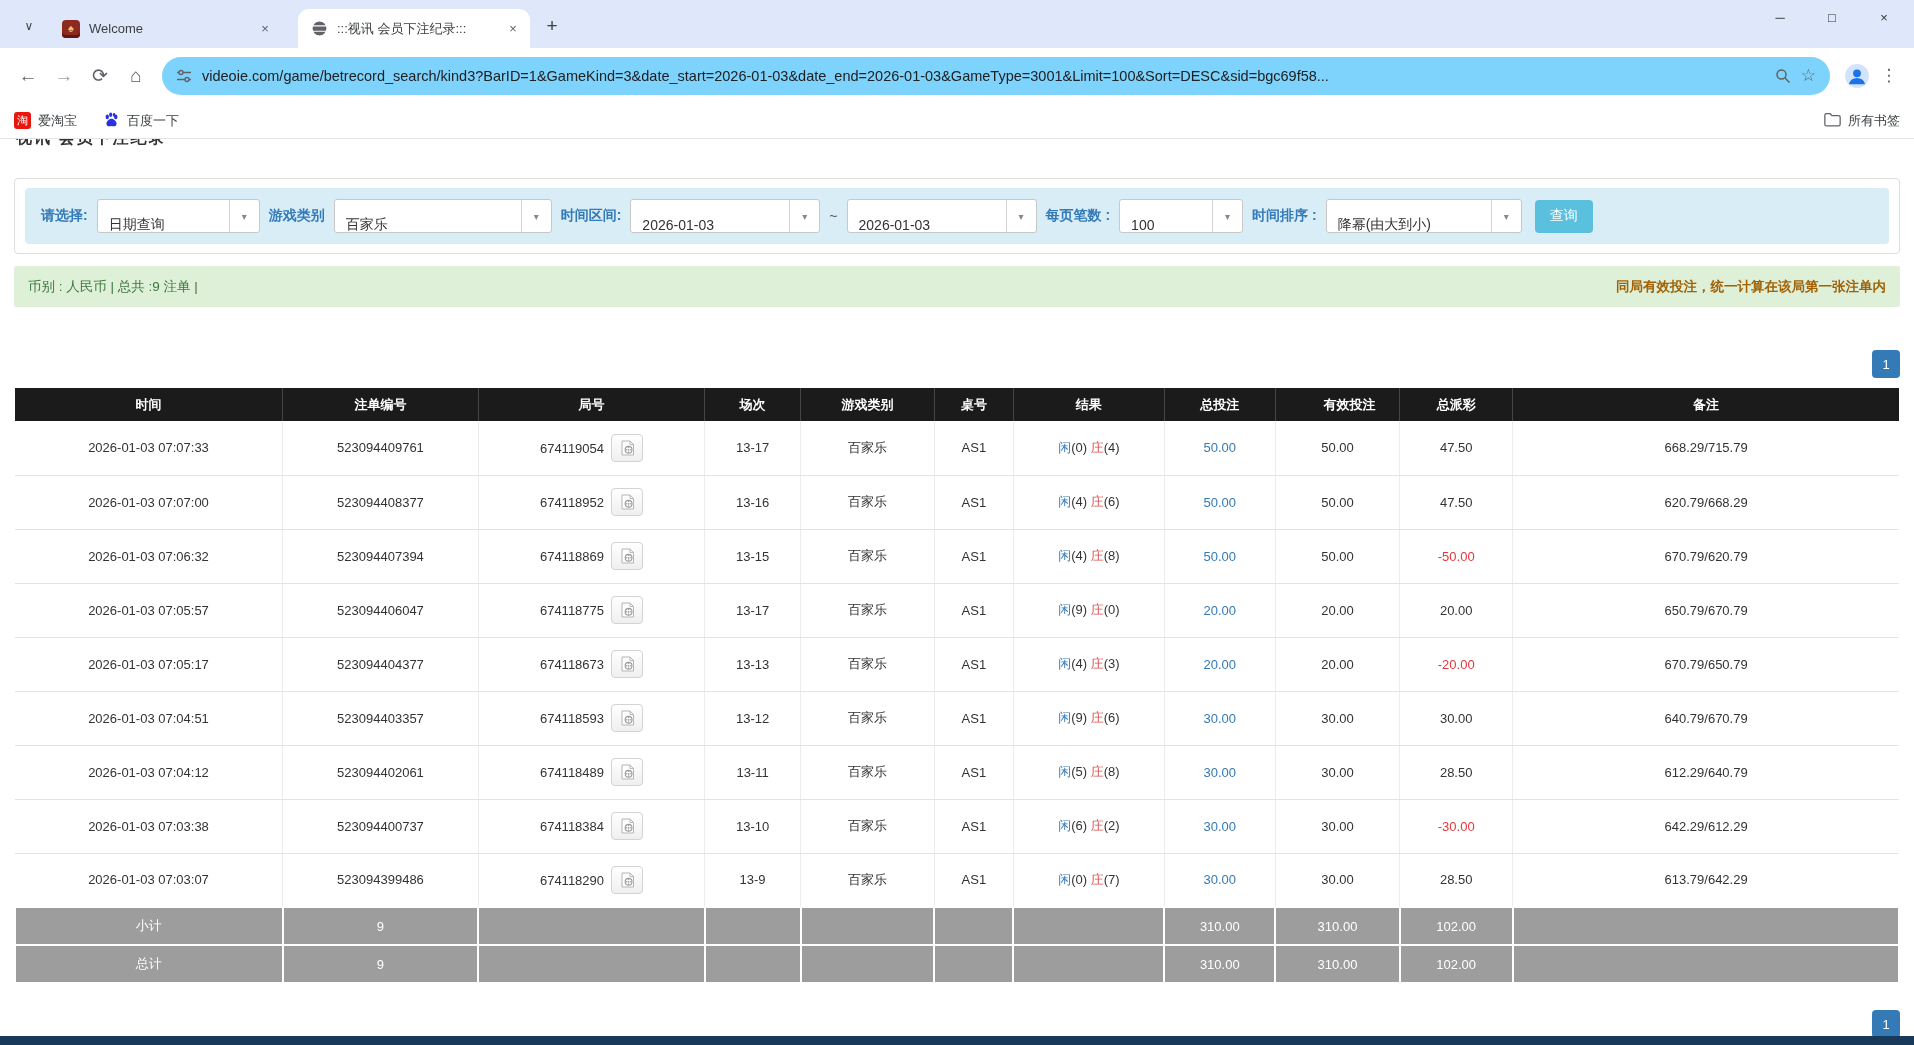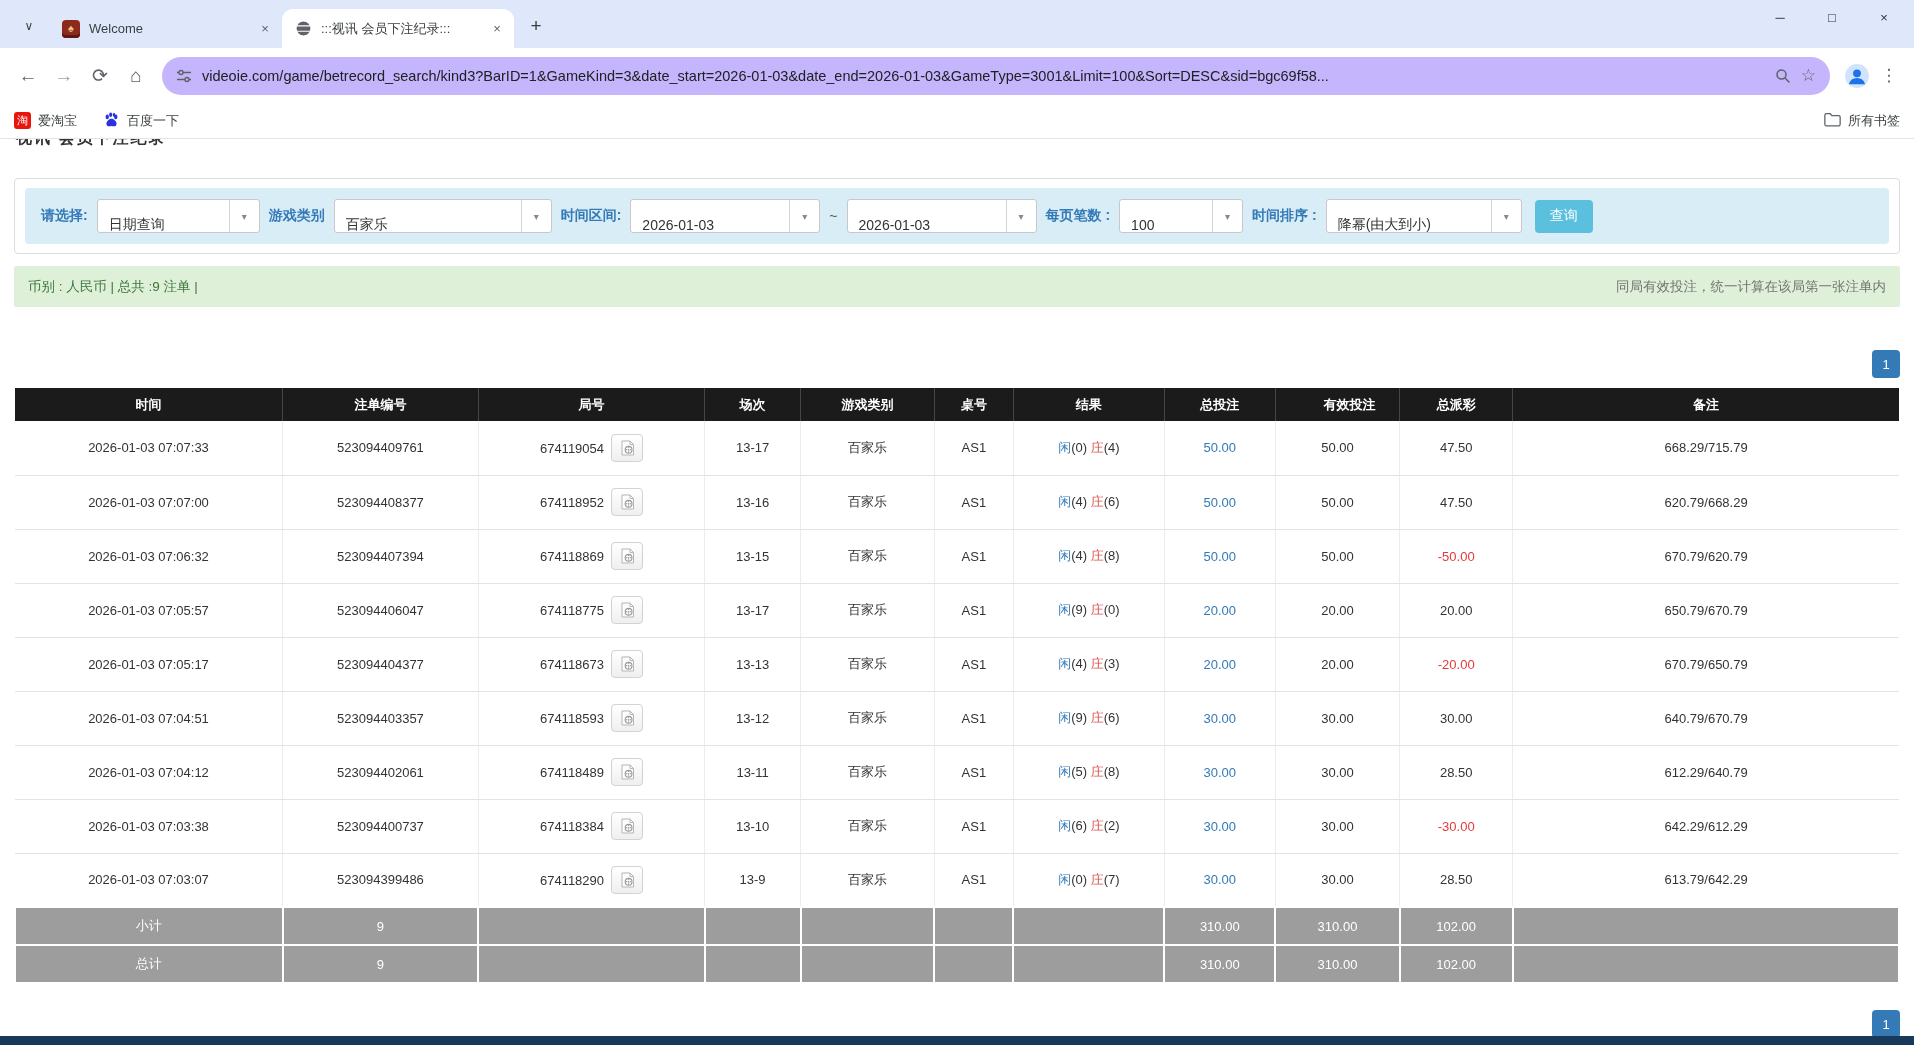--- a/index.html
+++ b/index.html
@@ -4,34 +4,34 @@
 <style>
   * { box-sizing: border-box; margin: 0; padding: 0; }
   html,body { width:1914px; height:1045px; font-family:"Liberation Sans", sans-serif; background:#fff; overflow:hidden; }
 
   .screen { position:relative; width:1914px; height:1045px; background:#fff; overflow:hidden; }
 
   
   .tabstrip { height:48px; background:#dee8fa; display:flex; align-items:flex-end; padding:0 6px; position:relative; }
   .tab-search-btn { width:26px; height:26px; margin:0 8px 9px 10px; display:flex; align-items:center; justify-content:center; color:#444; font-size:12px; border-radius:50%; cursor:pointer; }
   .tab { height:39px; width:232px; display:flex; align-items:center; padding:0 8px 0 12px; border-radius:11px 11px 0 0; color:#3c4043; font-size:13px; position:relative; cursor:pointer; }
-  .tab.active { background:#fff; }
+  .tab.active { background:#fff;margin-left:16px; }
   .tab-fav { width:18px; height:18px; margin-right:9px; flex:0 0 auto; display:flex; align-items:center; justify-content:center; }
   .fav-casino { background:#8c2a1e; border-radius:4px; color:#f0c27a; font-size:11px; line-height:1; box-shadow:inset 0 -3px 0 #5e1a10; }
   .tab-title { flex:1; white-space:nowrap; overflow:hidden; text-overflow:clip; }
   .tab-close { width:18px; height:18px; margin-left:6px; display:flex; align-items:center; justify-content:center; color:#5f6368; font-size:13px; border-radius:50%; cursor:pointer; flex:0 0 auto; }
   .newtab-btn { width:28px; height:28px; margin:0 0 8px 8px; display:flex; align-items:center; justify-content:center; color:#3c4043; font-size:19px; border-radius:50%; cursor:pointer; }
   .win-controls { position:absolute; right:4px; top:0; height:34px; display:flex; }
   .win-btn { width:52px; height:34px; display:flex; align-items:center; justify-content:center; color:#333; font-size:13px; cursor:pointer; }
 
   
   .toolbar { height:55px; background:#fff; display:flex; align-items:center; padding:0 10px; }
   .nav-btn { width:36px; height:36px; display:flex; align-items:center; justify-content:center; color:#5f6368; font-size:19px; border-radius:50%; cursor:pointer; flex:0 0 auto; }
   .nav-btn.dim { color:#9aa0a6; }
-  .omnibox { flex:1; height:38px; background:#c4b5fd; border-radius:19px; display:flex; align-items:center; padding:0 14px; margin:0 10px 0 8px; gap:10px; min-width:0; }
+  .omnibox { flex:1; height:38px; background:#7dd3fc; border-radius:19px; display:flex; align-items:center; padding:0 14px; margin:0 10px 0 8px; gap:10px; min-width:0; }
   .omni-url { flex:1; color:#202124; font-size:14.5px; white-space:nowrap; overflow:hidden; }
   .omni-icon { color:#5f6368; flex:0 0 auto; display:flex; align-items:center; cursor:pointer; }
   .star { font-size:17px; }
   .avatar-btn { width:34px; height:34px; border-radius:50%; display:flex; align-items:center; justify-content:center; cursor:pointer; flex:0 0 auto; }
   .menu-btn { width:30px; height:34px; display:flex; align-items:center; justify-content:center; color:#5f6368; font-size:17px; cursor:pointer; flex:0 0 auto; }
 
   
   .bookmarks { height:36px; background:#fff; display:flex; align-items:center; padding:0 14px; font-size:13px; color:#3c4043; border-bottom:1px solid #e4e4e4; }
   .bm-item { display:flex; align-items:center; gap:7px; margin-right:26px; cursor:pointer; }
   .bm-taobao { width:17px; height:17px; background:#e8160c; border-radius:3px; color:#fff; font-size:11px; display:flex; align-items:center; justify-content:center; }
@@ -46,21 +46,21 @@
   .flabel { color:#337ab7; font-weight:bold; white-space:nowrap; }
   .combo { display:flex; height:34px; background:#fff; border:1px solid #c8c8c8; border-radius:3px; overflow:hidden; cursor:pointer; flex:0 0 auto; }
   .combo .val { padding:0 11px; display:flex; align-items:center; color:#333; flex:1; white-space:nowrap;margin-top:18px; }
   .combo .caret { width:30px; border-left:1px solid #d4d4d4; display:flex; align-items:center; justify-content:center; color:#888; font-size:10px; }
   .w-select{ width:163px; } .w-game{ width:218px; } .w-date{ width:190px; } .w-num{ width:124px; } .w-sort{ width:196px; }
   .tilde { color:#555; }
   .btn-query { background:#5bc0de; color:#fff; border:none; border-radius:4px; height:33px; padding:0 15px; font-size:14px; margin-left:4px; cursor:pointer; }
 
   .summary-bar { margin-top:12px; background:#dff0d8; height:41px; display:flex; align-items:center; justify-content:space-between; padding:16px 14px; font-size:13.5px; border-radius:2px; }
   .summary-left { color:#3c763d; }
-  .summary-right { color:#737373; }
+  .summary-right { color:#a16207;font-weight:bold; }
 
   .pager { display:flex; justify-content:flex-end; }
   .pager.top { margin:43px 0 10px 0; }
   .pager.bottom { margin:26px 0 0 0; }
   .page-btn { min-width:28px; height:28px; background:#337ab7; color:#fff; border-radius:4px; display:flex; align-items:center; justify-content:center; font-size:13px; cursor:pointer; }
 
   table.bets { width:100%; border-collapse:collapse; font-size:13px; color:#333; table-layout:fixed; }
   .bets thead th { background:#1b1b1b; color:#fff; height:33px; font-weight:bold; text-align:center; border-right:1px solid #454545; font-size:13px; }
   .bets thead th:last-child { border-right:none; }
   .bets tbody td { height:54px; text-align:center; border-bottom:1px solid #e3e3e3; border-right:1px solid #ececec; background:#fff; }

